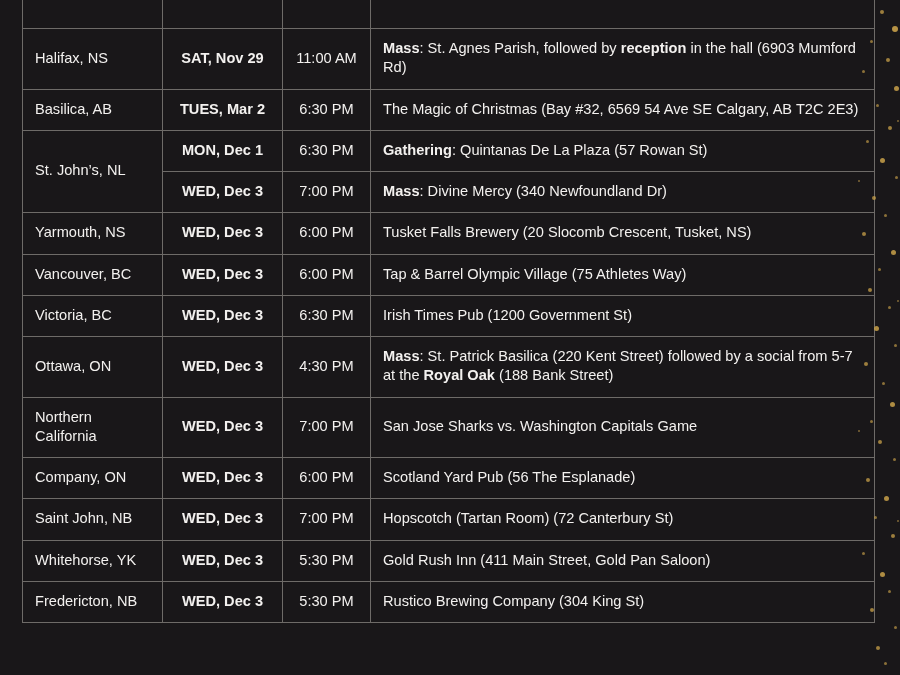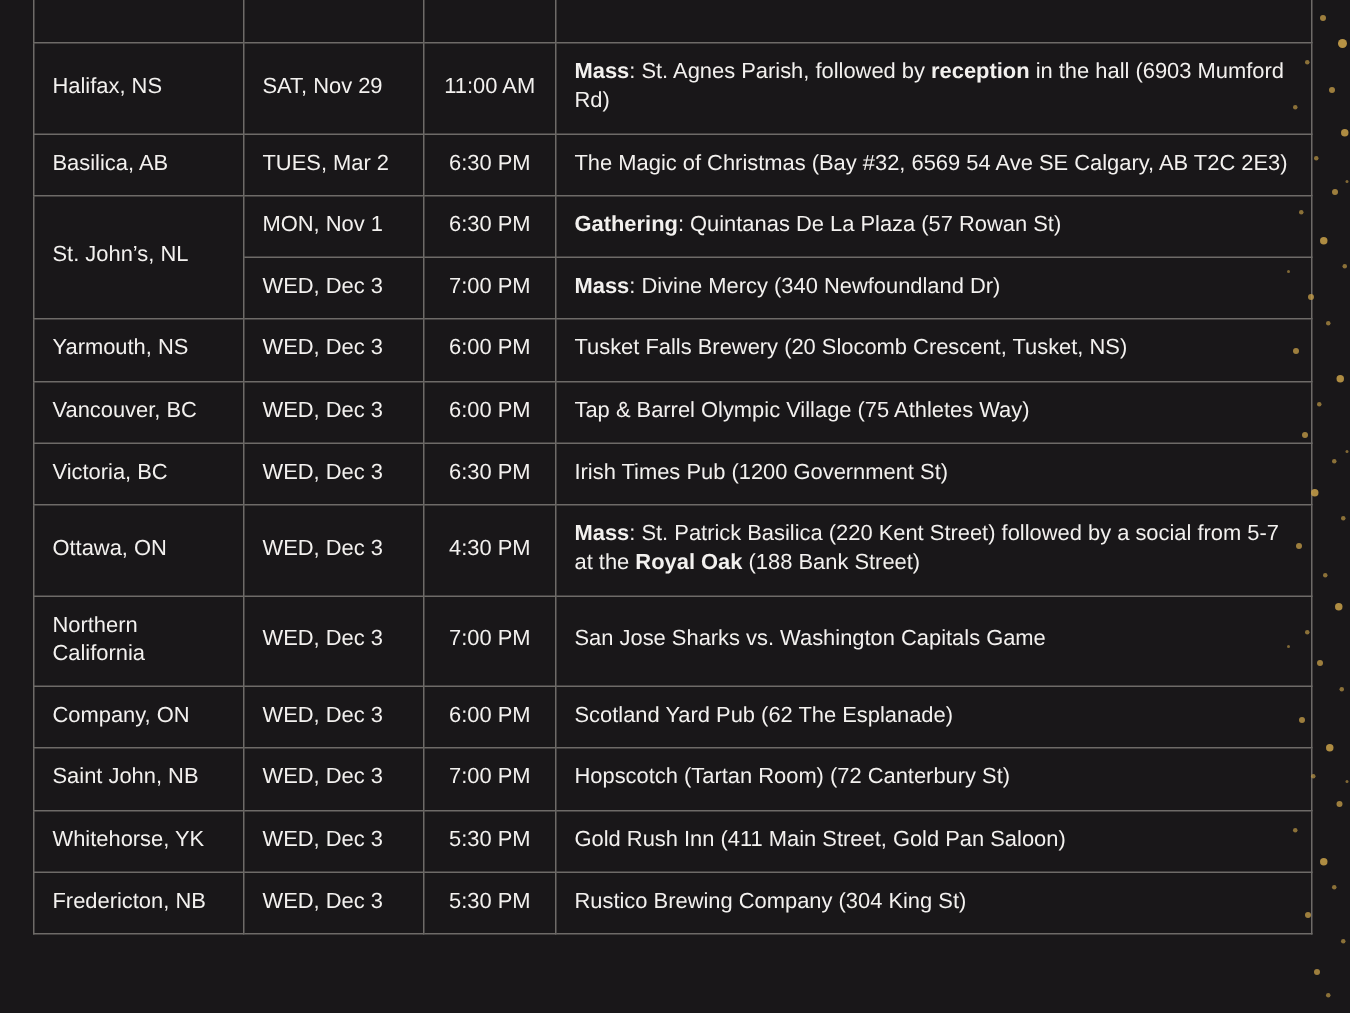--- a/index.html
+++ b/index.html
@@ -56,21 +56,21 @@
     line-height: 1.32;
     color: #f3f1ef;
     background: transparent;
   }
   col.c-city   { width: 140px; }
   col.c-date   { width: 120px; }
   col.c-time   { width: 88px; }
   col.c-detail { width: 504px; }
 
   td.city   { font-size: 14.6px; }
-  td.date   { text-align: left; }
+  td.date   { text-align: center; font-weight: bold; }
   td.time   { text-align: center; }
   td.detail { padding-right: 18px; }
 
   td.detail b, td.city b, td.date b, td.time b { font-weight: bold; }
 
   tr.first-partial td {
     border-top: 1px solid #6e6b68;
   }
 </style>
 </head>
@@ -99,21 +99,21 @@
           <td class="detail"><b>Mass</b><span>: St. Agnes Parish, followed by </span><b>reception</b><span> in the hall (6903 Mumford Rd)</span></td>
         </tr>
         <tr>
           <td class="city">Basilica, AB</td>
           <td class="date">TUES, Mar 2</td>
           <td class="time">6:30 PM</td>
           <td class="detail"><span>The Magic of Christmas (Bay #32, 6569 54 Ave SE Calgary, AB T2C 2E3)</span></td>
         </tr>
         <tr>
           <td class="city" rowspan="2">St. John’s, NL</td>
-          <td class="date">MON, Nov 1</td>
+          <td class="date">MON, Dec 1</td>
           <td class="time">6:30 PM</td>
           <td class="detail"><b>Gathering</b><span>: Quintanas De La Plaza (57 Rowan St)</span></td>
         </tr>
         <tr>
           <td class="date">WED, Dec 3</td>
           <td class="time">7:00 PM</td>
           <td class="detail"><b>Mass</b><span>: Divine Mercy (340 Newfoundland Dr)</span></td>
         </tr>
         <tr>
           <td class="city">Yarmouth, NS</td>
@@ -142,21 +142,21 @@
         <tr>
           <td class="city">Northern California</td>
           <td class="date">WED, Dec 3</td>
           <td class="time">7:00 PM</td>
           <td class="detail"><span>San Jose Sharks vs. Washington Capitals Game</span></td>
         </tr>
         <tr>
           <td class="city">Company, ON</td>
           <td class="date">WED, Dec 3</td>
           <td class="time">6:00 PM</td>
-          <td class="detail"><span>Scotland Yard Pub (62 The Esplanade)</span></td>
+          <td class="detail"><span>Scotland Yard Pub (56 The Esplanade)</span></td>
         </tr>
         <tr>
           <td class="city">Saint John, NB</td>
           <td class="date">WED, Dec 3</td>
           <td class="time">7:00 PM</td>
           <td class="detail"><span>Hopscotch (Tartan Room) (72 Canterbury St)</span></td>
         </tr>
         <tr>
           <td class="city">Whitehorse, YK</td>
           <td class="date">WED, Dec 3</td>

